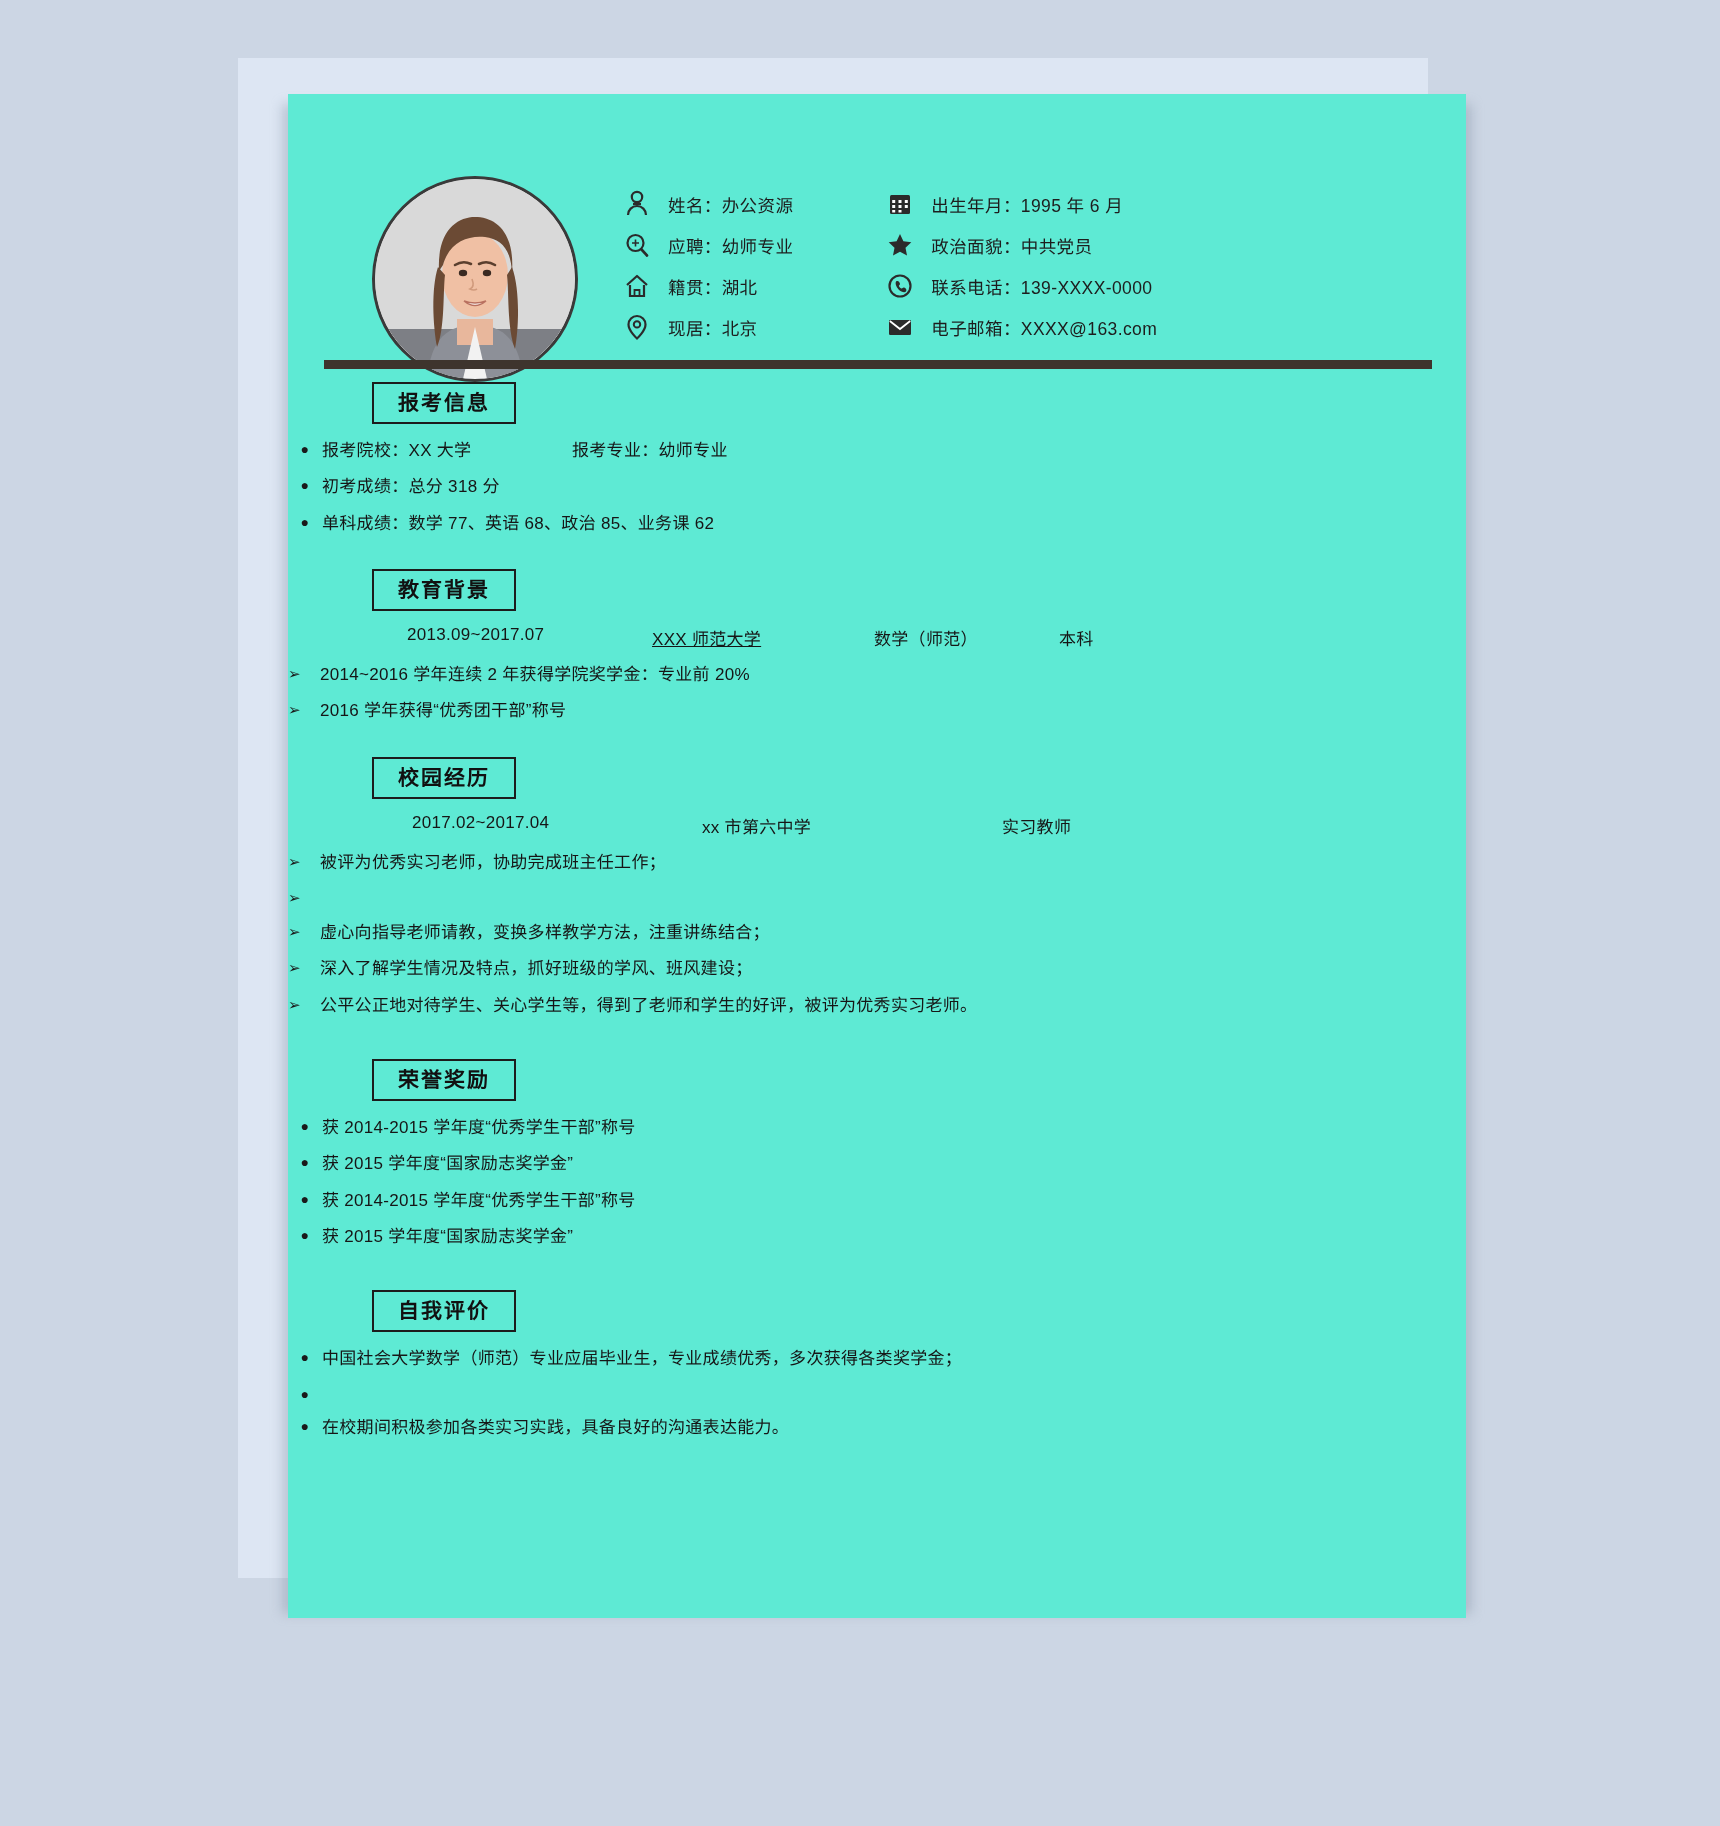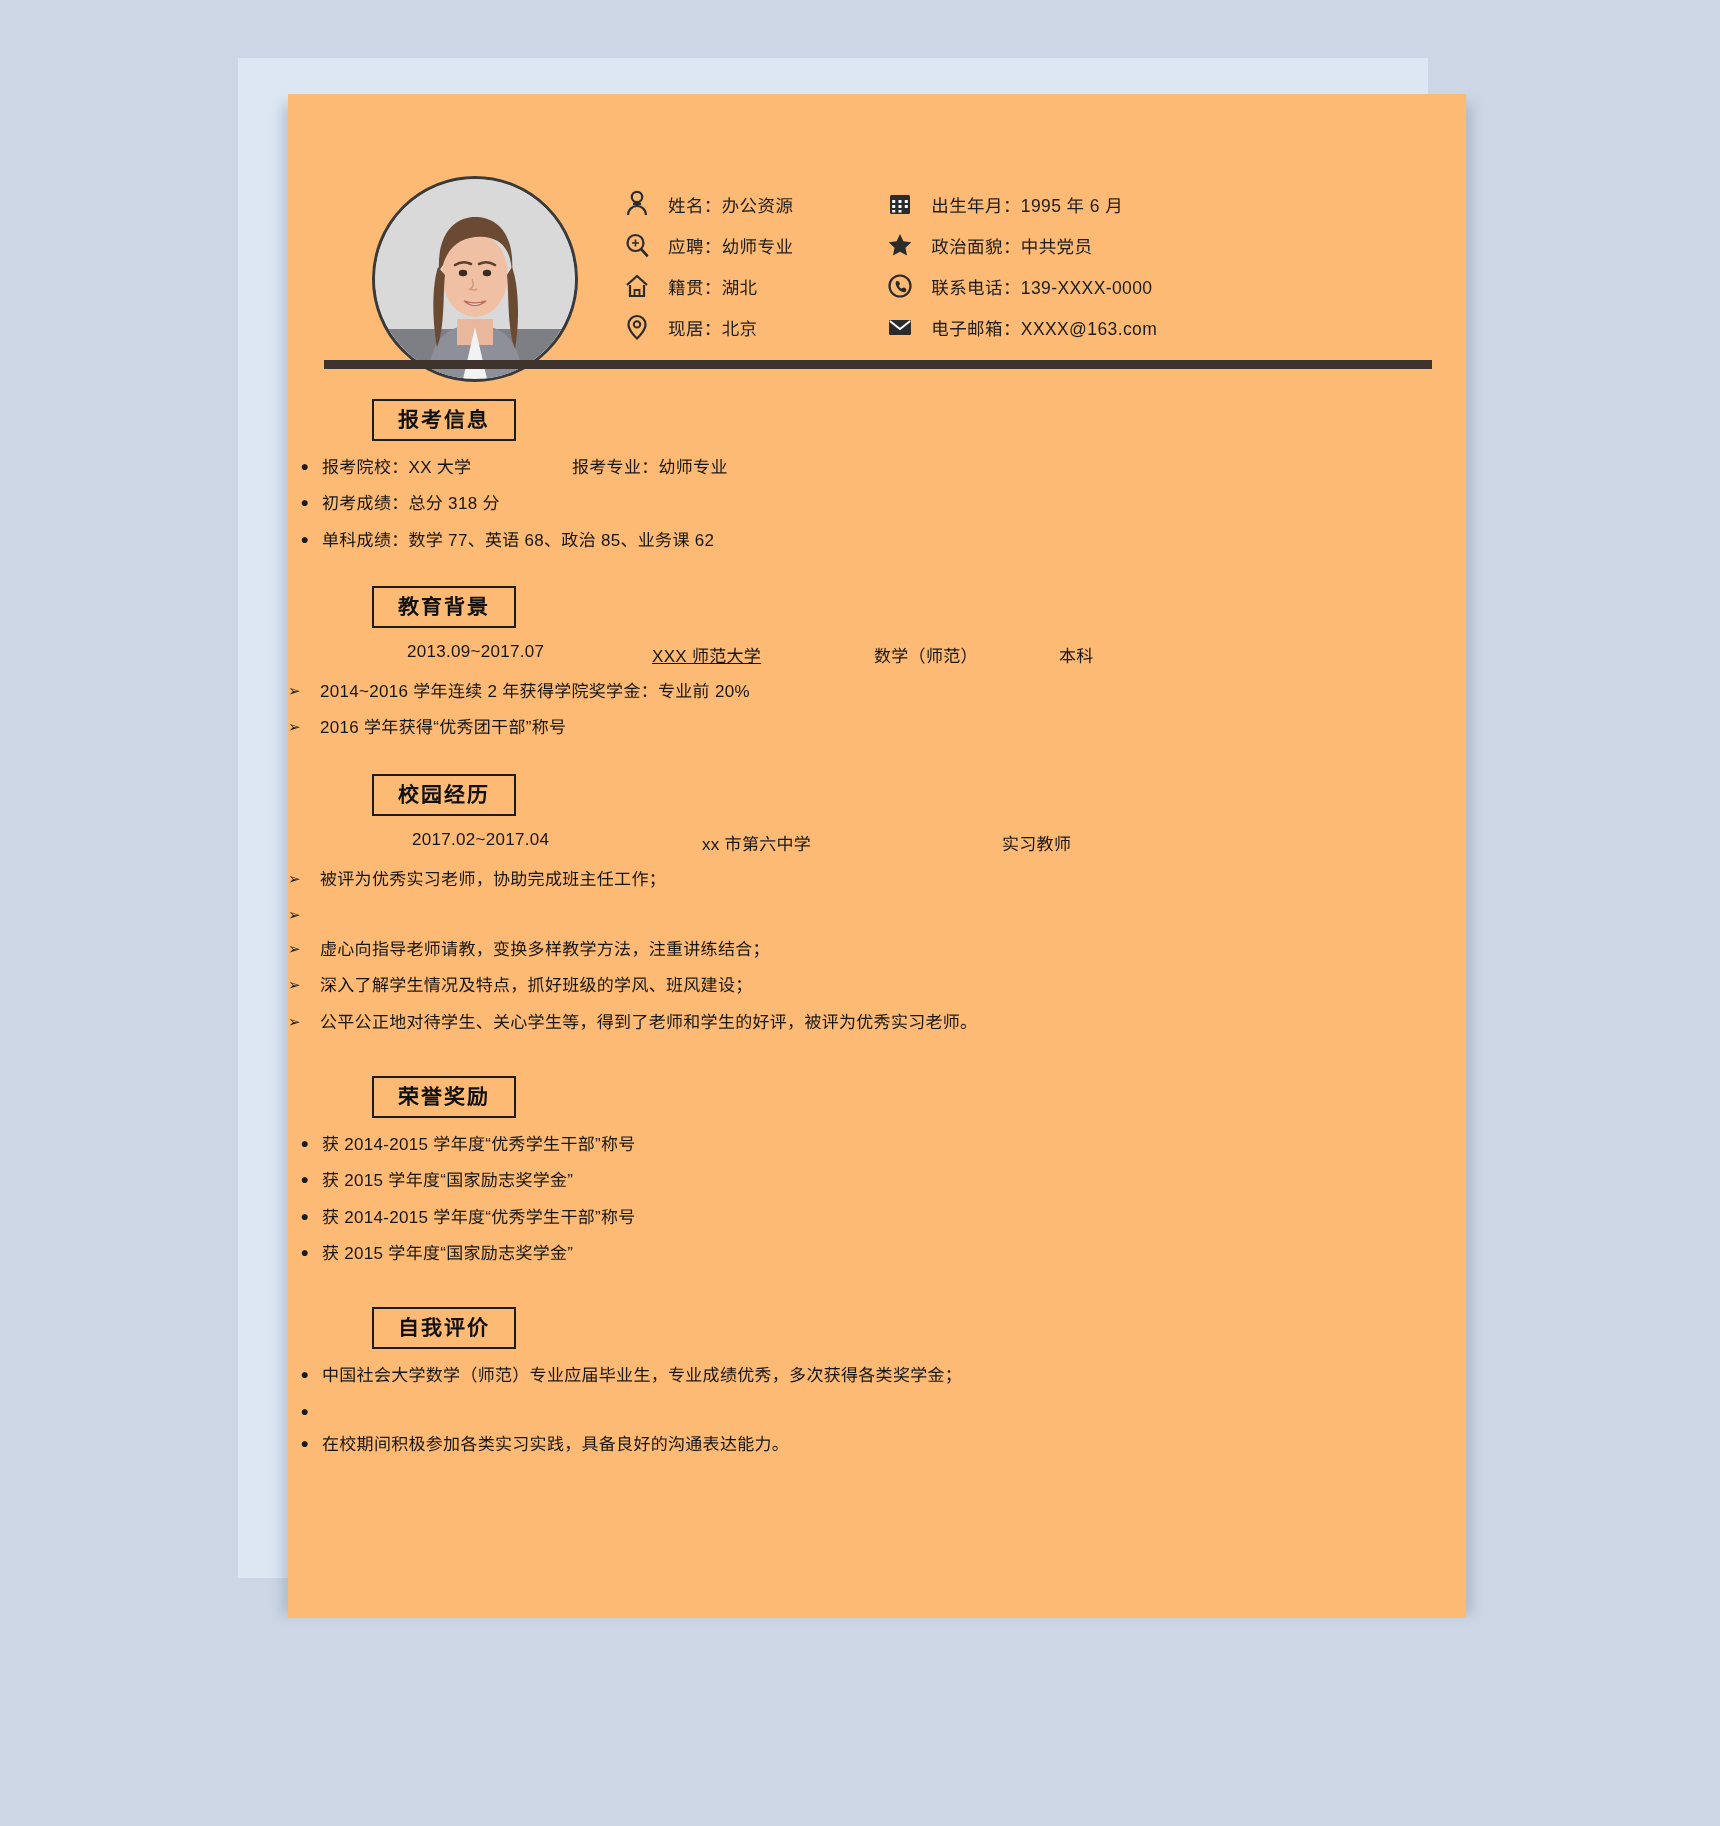--- a/index.html
+++ b/index.html
@@ -32,21 +32,21 @@
     height: 1510px;
     background: rgba(120,135,155,0.35);
     filter: blur(6px);
   }
   .page {
     position: absolute;
     left: 288px;
     top: 94px;
     width: 1178px;
     height: 1524px;
-    background: #fdba74;
+    background: #5eead4;
   }
 
   
   .header {
     position: relative;
     height: 260px;
   }
   .photo-wrap {
     position: absolute;
     left: 84px;
@@ -102,21 +102,21 @@
     top: 266px;
     width: 1108px;
     height: 9px;
     background: #3e342d;
   }
 
   
   .body-area {
     position: absolute;
     left: 0;
-    top: 305px;
+    top: 288px;
     width: 1178px;
   }
   .section { margin-bottom: 4px; }
   .sec-title-box {
     display: inline-block;
     border: 2px solid #1c1c1c;
     padding: 8px 24px 9px 24px;
     margin-left: 84px;
     margin-bottom: 14px;
   }

